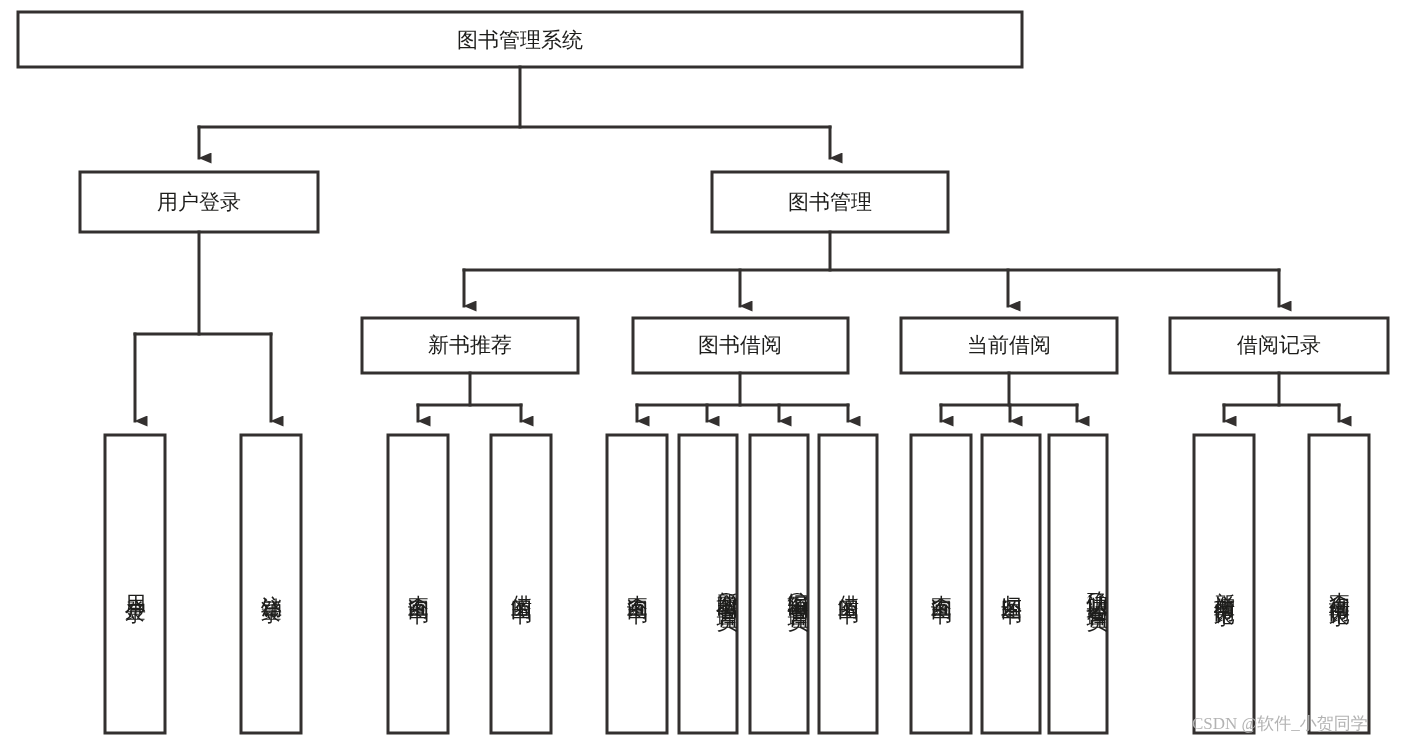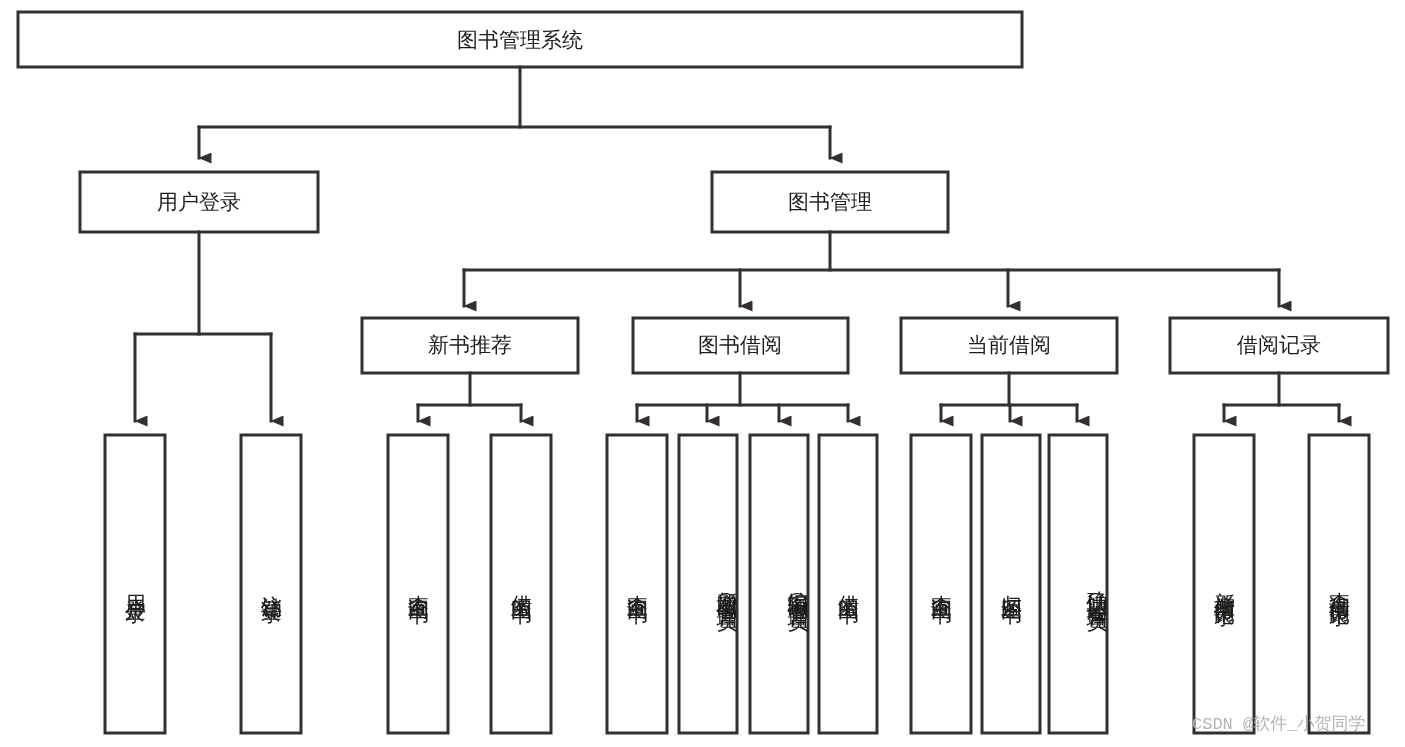--- a/index.html
+++ b/index.html
@@ -61,21 +61,21 @@
     letter-spacing: 3px;
     color: #1d1d1b;
     white-space: nowrap;
     pointer-events: none;
     text-align: center;
   }
   .watermark {
     position: absolute;
     left: 1192px;
     top: 712px;
-    font-family: Liberation Mono, monospace;
+    font-family: Liberation Serif, serif;
     font-size: 17px;
     color: #b3b3b3;
     white-space: nowrap;
     pointer-events: none;
   }
 </style>
 </head>
 <body>
 
 <div id="diagram-root">

